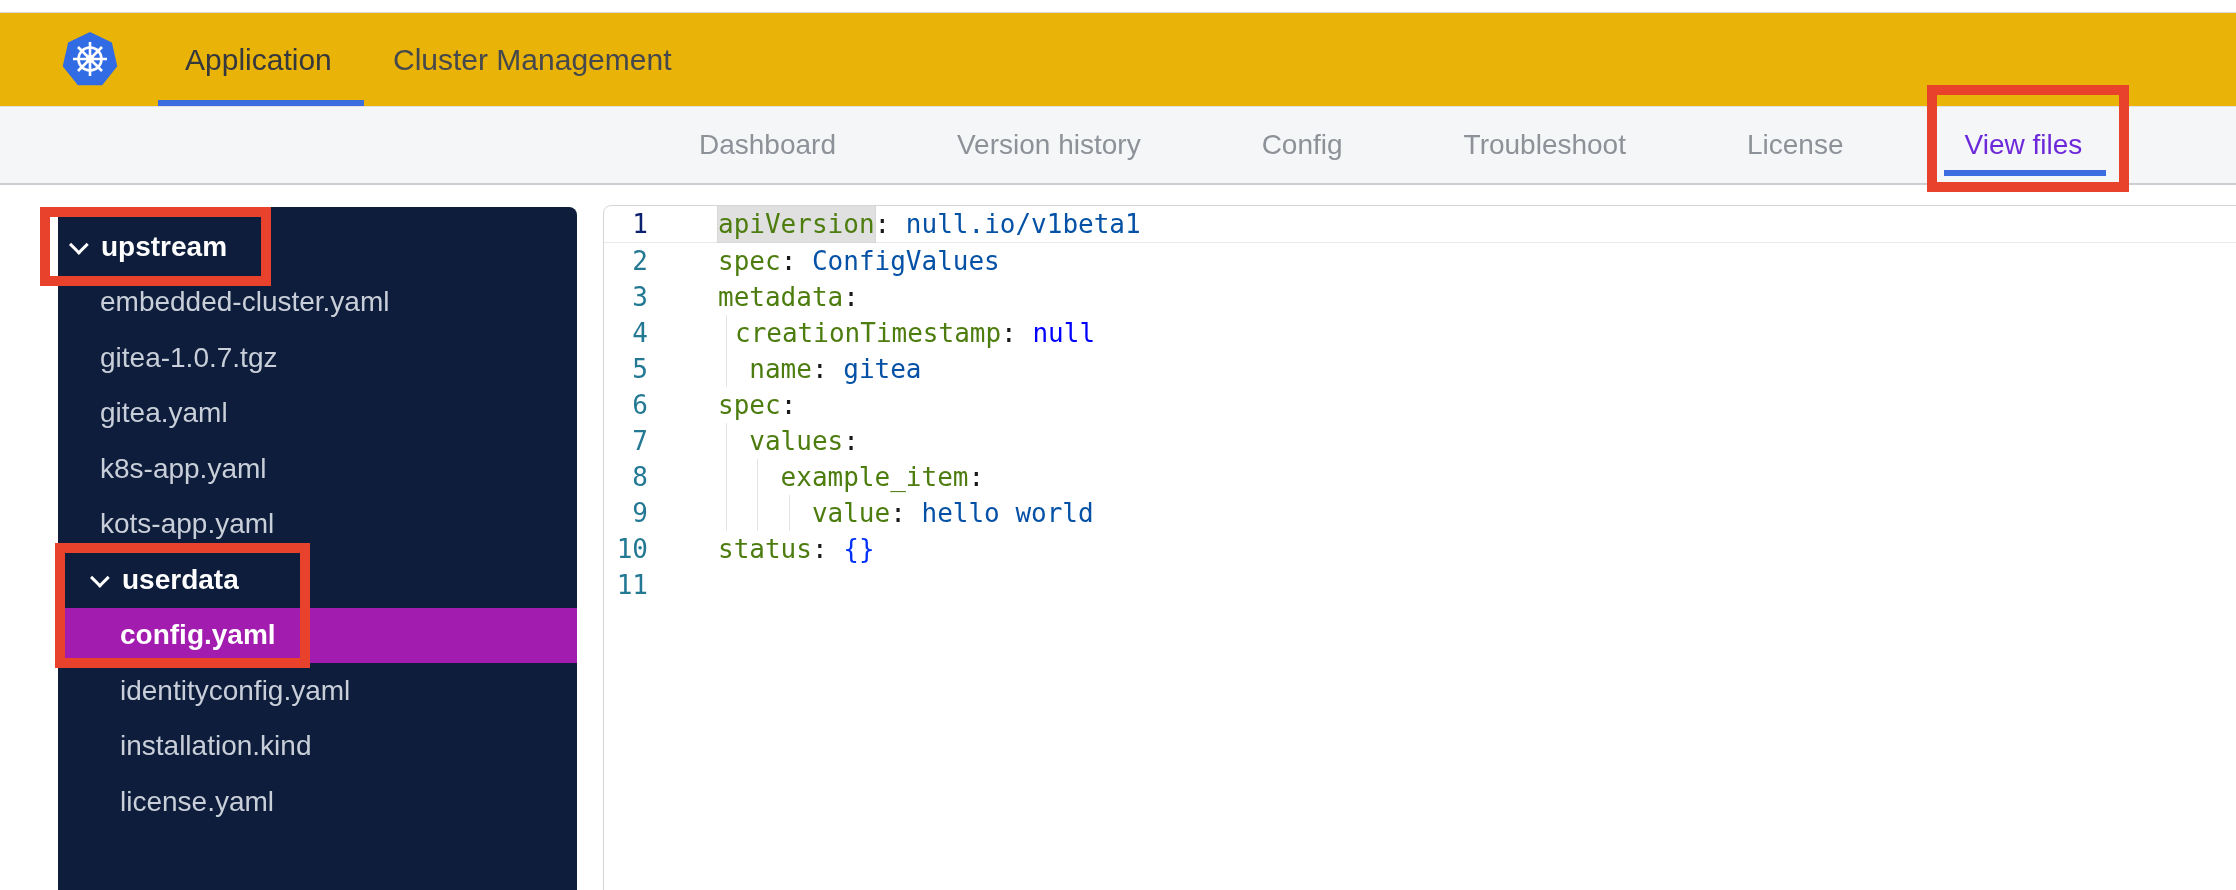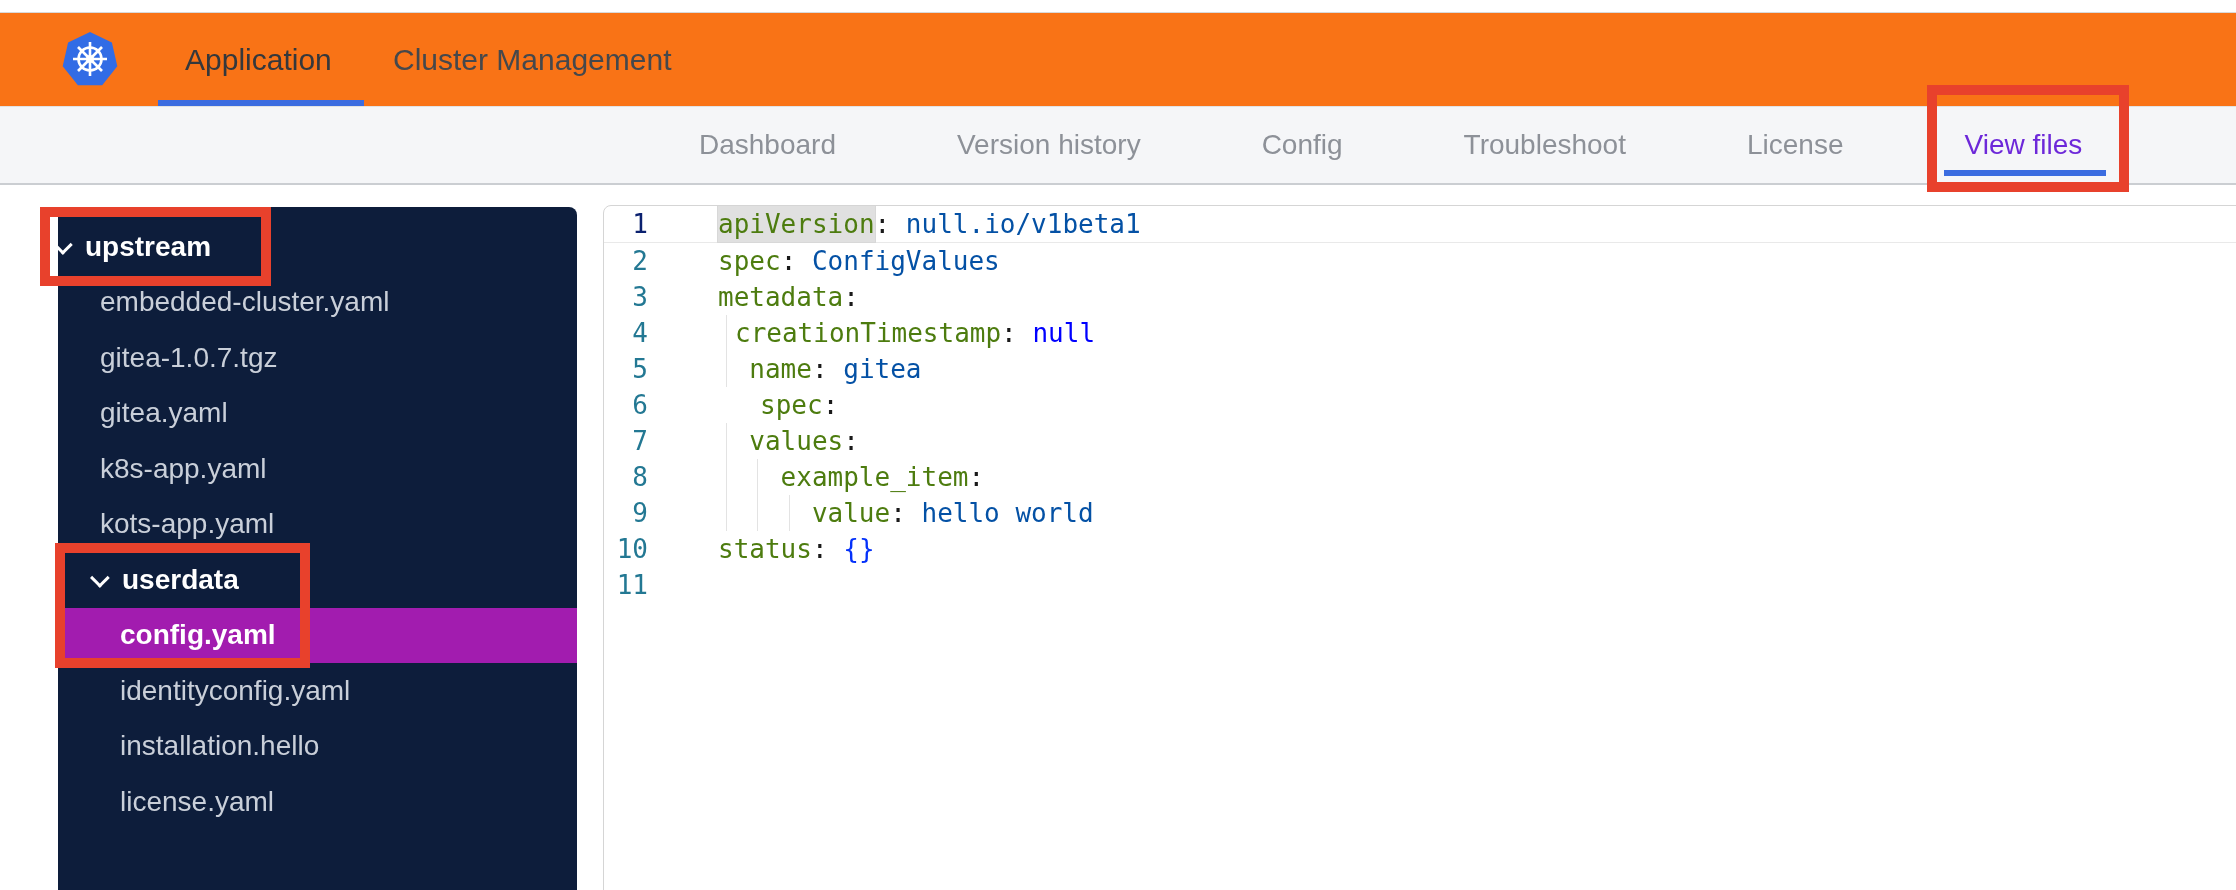--- a/index.html
+++ b/index.html
@@ -3,21 +3,21 @@
 <meta charset="utf-8">
 <style>
   html,body{margin:0;padding:0;background:#ffffff;}
   #screen{position:relative;width:2236px;height:890px;overflow:hidden;background:#ffffff;
           font-family:"Liberation Sans",sans-serif;}
 
   
   .top-hairline{position:absolute;left:0;top:12px;width:100%;height:1px;background:#d9d9d9;}
 
   
-  .header{position:absolute;left:0;top:13px;width:100%;height:93px;background:#f97316;
+  .header{position:absolute;left:0;top:13px;width:100%;height:93px;background:#eab308;
           border-bottom:1px solid #e2e2e2;}
   .k8s-logo{position:absolute;left:62px;top:19px;width:56px;height:56px;}
   .app-tab{position:absolute;left:185px;top:0;height:93px;display:flex;align-items:center;
            font-size:30px;color:#35383c;cursor:pointer;}
   .cluster-tab{position:absolute;left:393px;top:0;height:93px;display:flex;align-items:center;
            font-size:30px;color:#45484c;cursor:pointer;}
   .app-tab-underline{position:absolute;left:158px;top:87px;width:206px;height:6px;background:#3b6ce0;}
 
   
   .subnav{position:absolute;left:0;top:107px;width:100%;height:78px;background:#f5f6f8;
@@ -33,21 +33,21 @@
   .ann-upstream{left:-18px;top:-12px;width:231px;height:79px;}
   .ann-userdata{left:-3px;top:-9px;width:255px;height:125px;}
 
   
   .sidebar{position:absolute;left:58px;top:207px;width:519px;bottom:0;background:#0d1d3b;
            border-radius:8px 8px 0 0;padding-top:12px;box-sizing:border-box;}
   .tree-row{position:relative;height:55.5px;display:flex;align-items:center;
             font-size:28px;color:#c9cfd9;cursor:pointer;box-sizing:border-box;}
   .tree-row.folder{color:#ffffff;font-weight:700;}
   .tree-row.selected{background:#a21caf;color:#ffffff;font-weight:700;}
-  .tree-row.d1f{}
+  .tree-row.d1f{padding-left:16px;}
   .tree-row.d1c{padding-left:42px;}
   .tree-row.d2f{padding-left:37px;}
   .tree-row.d2c{padding-left:62px;}
   .chev{width:11px;height:11px;border-left:3px solid #ffffff;border-bottom:3px solid #ffffff;
         transform:rotate(-45deg) translateY(-3px);margin-right:13px;flex:0 0 auto;}
 
   
   .editor{position:absolute;left:603px;top:205px;right:-2px;bottom:-2px;background:#ffffff;
           border:1px solid #d5d5d5;border-radius:8px 0 0 0;box-sizing:border-box;overflow:hidden;
           font-family:"DejaVu Sans Mono",monospace;font-size:26px;}
@@ -123,34 +123,34 @@
         <span>userdata</span>
         <div class="ann ann-userdata"></div>
       </div>
       <div class="tree-row d2c selected">
         <span>config.yaml</span>
       </div>
       <div class="tree-row d2c">
         <span>identityconfig.yaml</span>
       </div>
       <div class="tree-row d2c">
-        <span>installation.hello</span>
+        <span>installation.kind</span>
       </div>
       <div class="tree-row d2c">
         <span>license.yaml</span>
       </div>
     </div>
 
   <div class="editor">
       <div class="code-line active"><span class="ln">1</span><span class="code-text" style="margin-left: 70px;"><span class="tk-key whl">apiVersion</span><span class="tk-punc">: </span><span class="tk-str">null.io/v1beta1</span></span></div>
       <div class="code-line"><span class="ln">2</span><span class="code-text" style="margin-left: 70px;"><span class="tk-key">spec</span><span class="tk-punc">: </span><span class="tk-str">ConfigValues</span></span></div>
       <div class="code-line"><span class="ln">3</span><span class="code-text" style="margin-left: 70px;"><span class="tk-key">metadata</span><span class="tk-punc">:</span></span></div>
       <div class="code-line"><span class="ln">4</span><div class="guide" style="left: 122px;"></div><span class="code-text" style="margin-left: 87px;"><span class="tk-key">creationTimestamp</span><span class="tk-punc">: </span><span class="tk-kw">null</span></span></div>
       <div class="code-line"><span class="ln">5</span><div class="guide" style="left: 122px;"></div><span class="code-text" style="margin-left: 101.3px;"><span class="tk-key">name</span><span class="tk-punc">: </span><span class="tk-str">gitea</span></span></div>
-      <div class="code-line"><span class="ln">6</span><span class="code-text" style="margin-left: 112px;"><span class="tk-key">spec</span><span class="tk-punc">:</span></span></div>
+      <div class="code-line"><span class="ln">6</span><span class="code-text" style="margin-left: 70px;"><span class="tk-key">spec</span><span class="tk-punc">:</span></span></div>
       <div class="code-line"><span class="ln">7</span><div class="guide" style="left: 122px;"></div><span class="code-text" style="margin-left: 101.3px;"><span class="tk-key">values</span><span class="tk-punc">:</span></span></div>
       <div class="code-line"><span class="ln">8</span><div class="guide" style="left: 122px;"></div><div class="guide" style="left: 153.3px;"></div><span class="code-text" style="margin-left: 132.6px;"><span class="tk-key">example_item</span><span class="tk-punc">:</span></span></div>
       <div class="code-line"><span class="ln">9</span><div class="guide" style="left: 122px;"></div><div class="guide" style="left: 153.3px;"></div><div class="guide" style="left: 184.6px;"></div><span class="code-text" style="margin-left: 163.9px;"><span class="tk-key">value</span><span class="tk-punc">: </span><span class="tk-str">hello world</span></span></div>
       <div class="code-line"><span class="ln">10</span><span class="code-text" style="margin-left: 70px;"><span class="tk-key">status</span><span class="tk-punc">: </span><span class="tk-br">{}</span></span></div>
       <div class="code-line"><span class="ln">11</span><span class="code-text" style="margin-left: 70px;"></span></div>
     </div>
 
 </div>
 
 </body></html>

